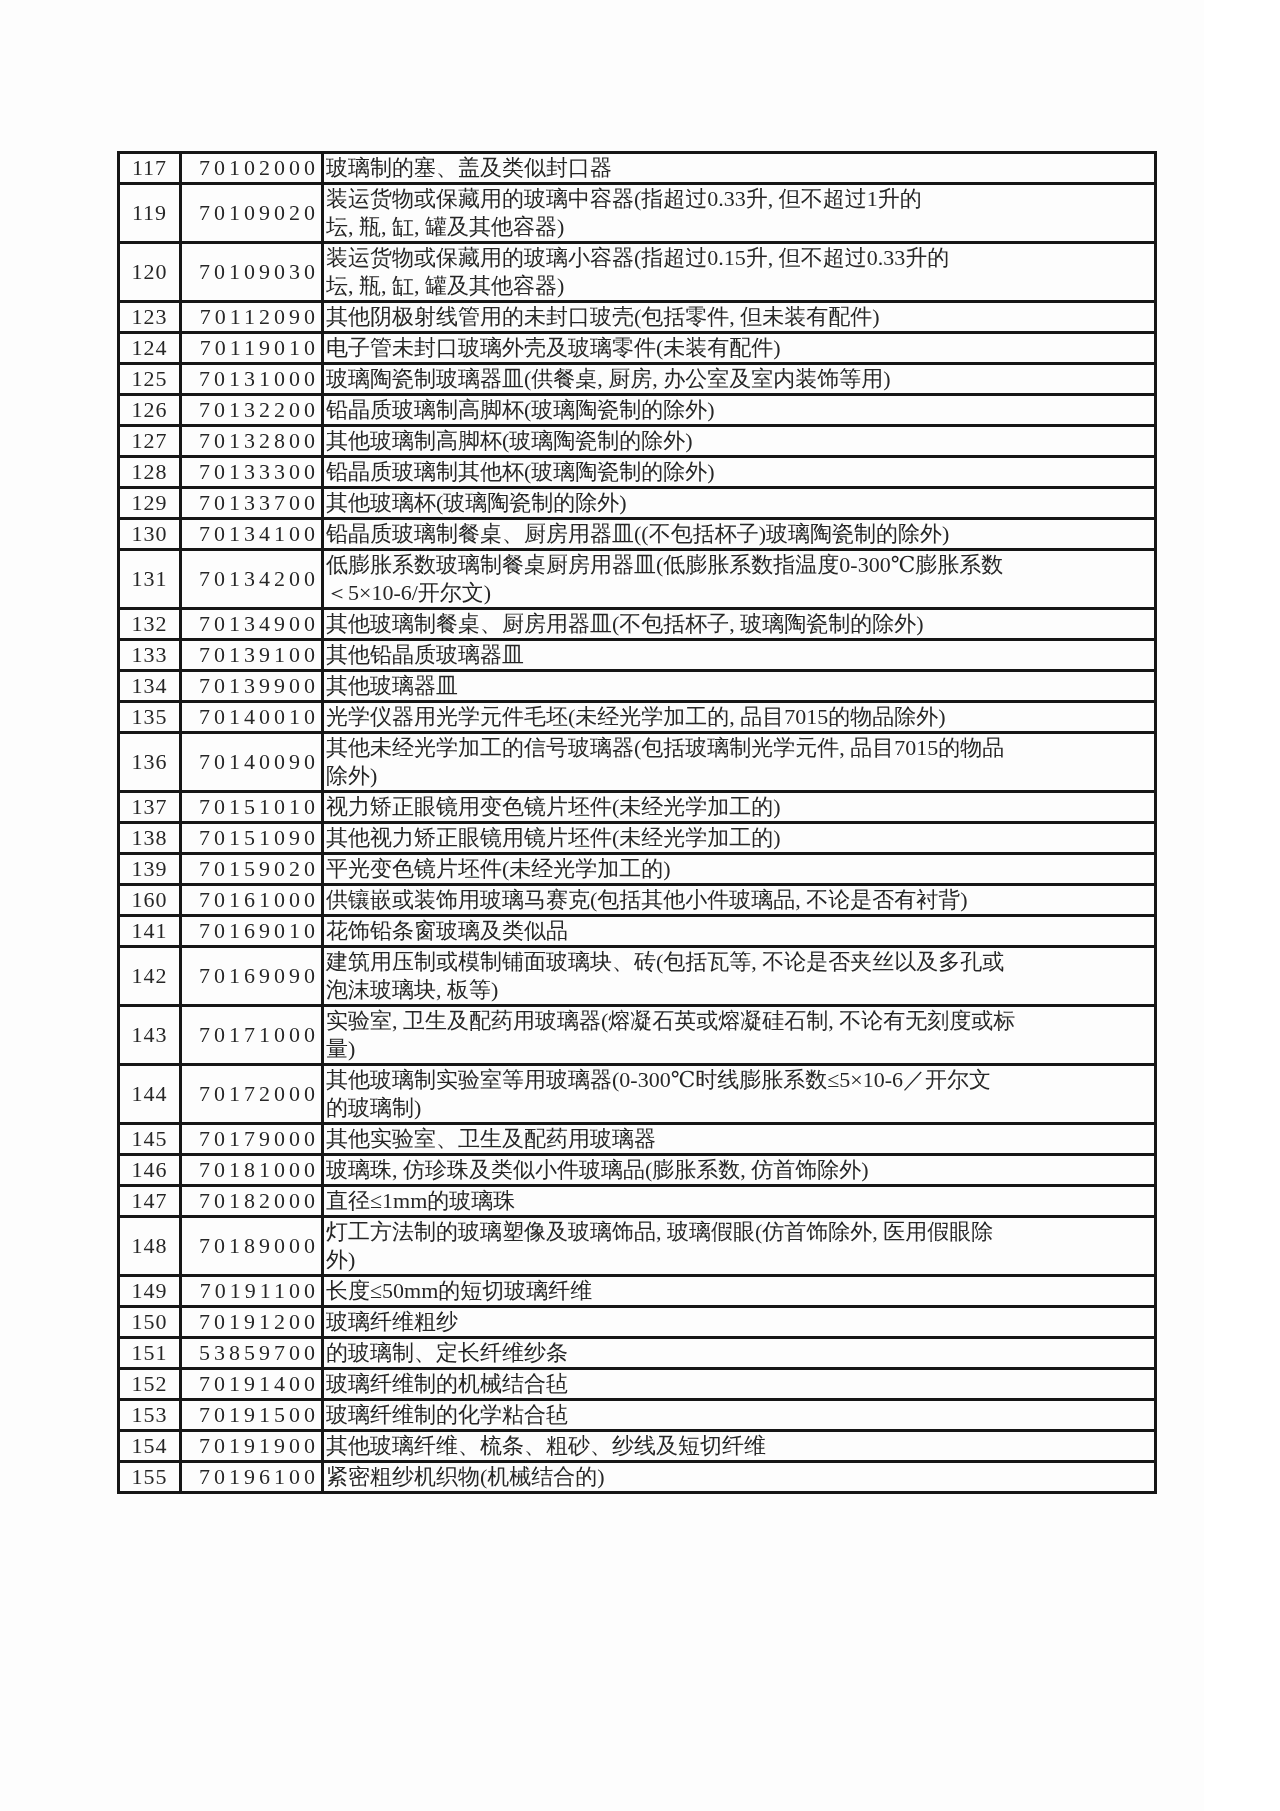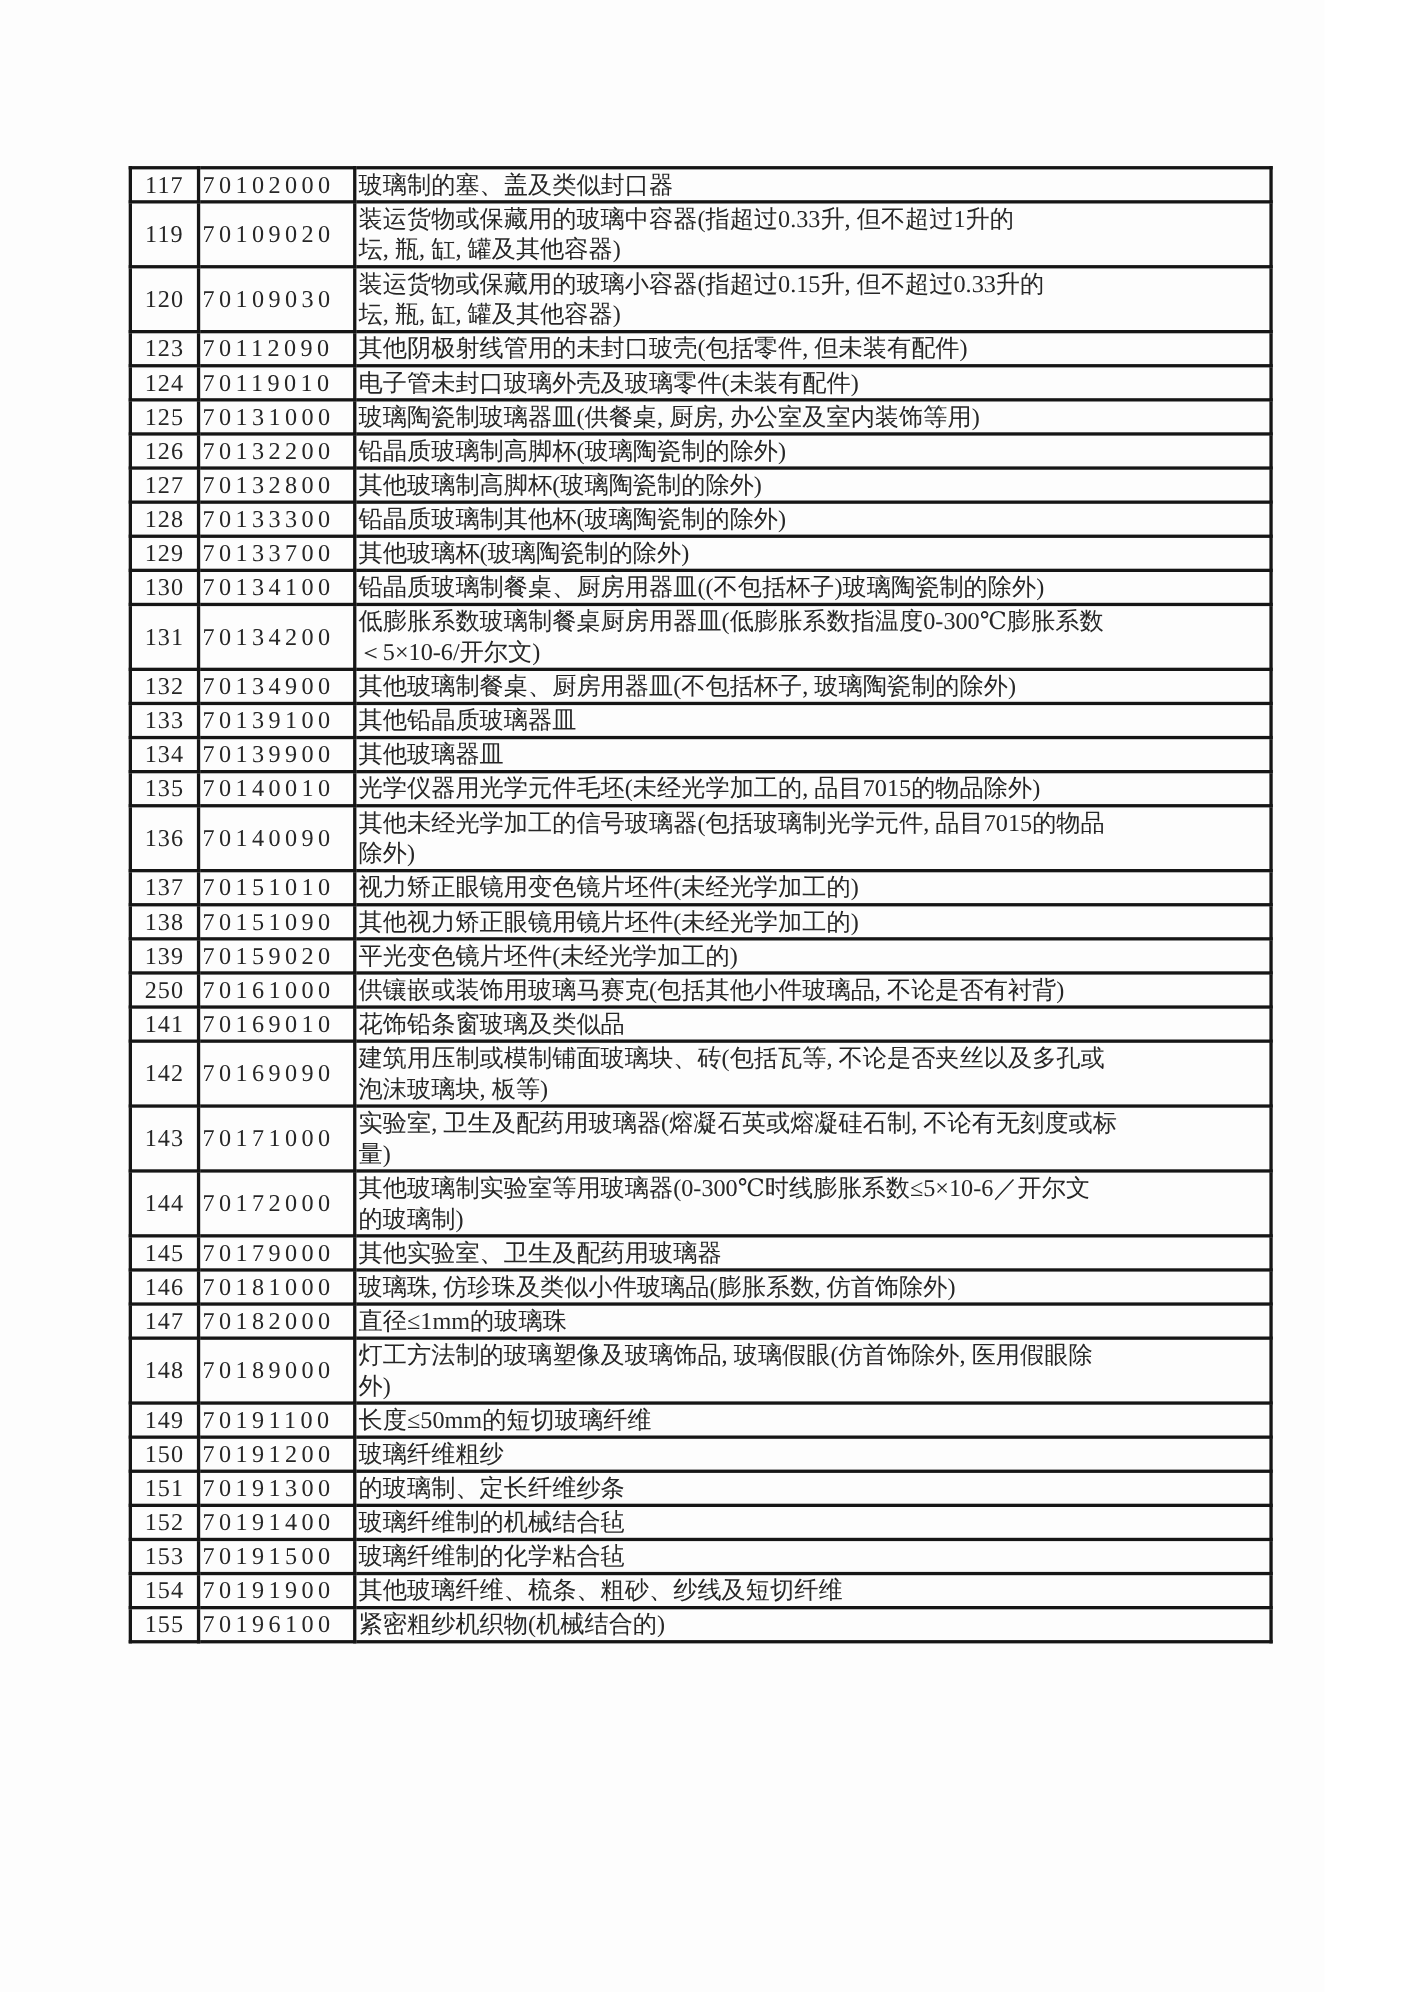--- a/index.html
+++ b/index.html
@@ -32,20 +32,21 @@
     vertical-align: middle;
     overflow: hidden;
   }
   td.cell-no {
     text-align: center;
     letter-spacing: 1px;
   }
   td.cell-code {
     padding-left: 6px;
     letter-spacing: 4px;
+    text-align: right;
   }
   td.cell-desc {
     padding-left: 7px;
     padding-right: 6px;
     white-space: pre-line;
   }
 </style>
 </head>
 <body>
 
@@ -155,21 +156,21 @@
           <td class="cell-no">138</td>
           <td class="cell-code">70151090</td>
           <td class="cell-desc">其他视力矫正眼镜用镜片坯件(未经光学加工的)</td>
         </tr>
         <tr>
           <td class="cell-no">139</td>
           <td class="cell-code">70159020</td>
           <td class="cell-desc">平光变色镜片坯件(未经光学加工的)</td>
         </tr>
         <tr>
-          <td class="cell-no">250</td>
+          <td class="cell-no">160</td>
           <td class="cell-code">70161000</td>
           <td class="cell-desc">供镶嵌或装饰用玻璃马赛克(包括其他小件玻璃品, 不论是否有衬背)</td>
         </tr>
         <tr>
           <td class="cell-no">141</td>
           <td class="cell-code">70169010</td>
           <td class="cell-desc">花饰铅条窗玻璃及类似品</td>
         </tr>
         <tr>
           <td class="cell-no">142</td>
@@ -215,21 +216,21 @@
           <td class="cell-code">70191100</td>
           <td class="cell-desc">长度≤50mm的短切玻璃纤维</td>
         </tr>
         <tr>
           <td class="cell-no">150</td>
           <td class="cell-code">70191200</td>
           <td class="cell-desc">玻璃纤维粗纱</td>
         </tr>
         <tr>
           <td class="cell-no">151</td>
-          <td class="cell-code">70191300</td>
+          <td class="cell-code">53859700</td>
           <td class="cell-desc">的玻璃制、定长纤维纱条</td>
         </tr>
         <tr>
           <td class="cell-no">152</td>
           <td class="cell-code">70191400</td>
           <td class="cell-desc">玻璃纤维制的机械结合毡</td>
         </tr>
         <tr>
           <td class="cell-no">153</td>
           <td class="cell-code">70191500</td>

